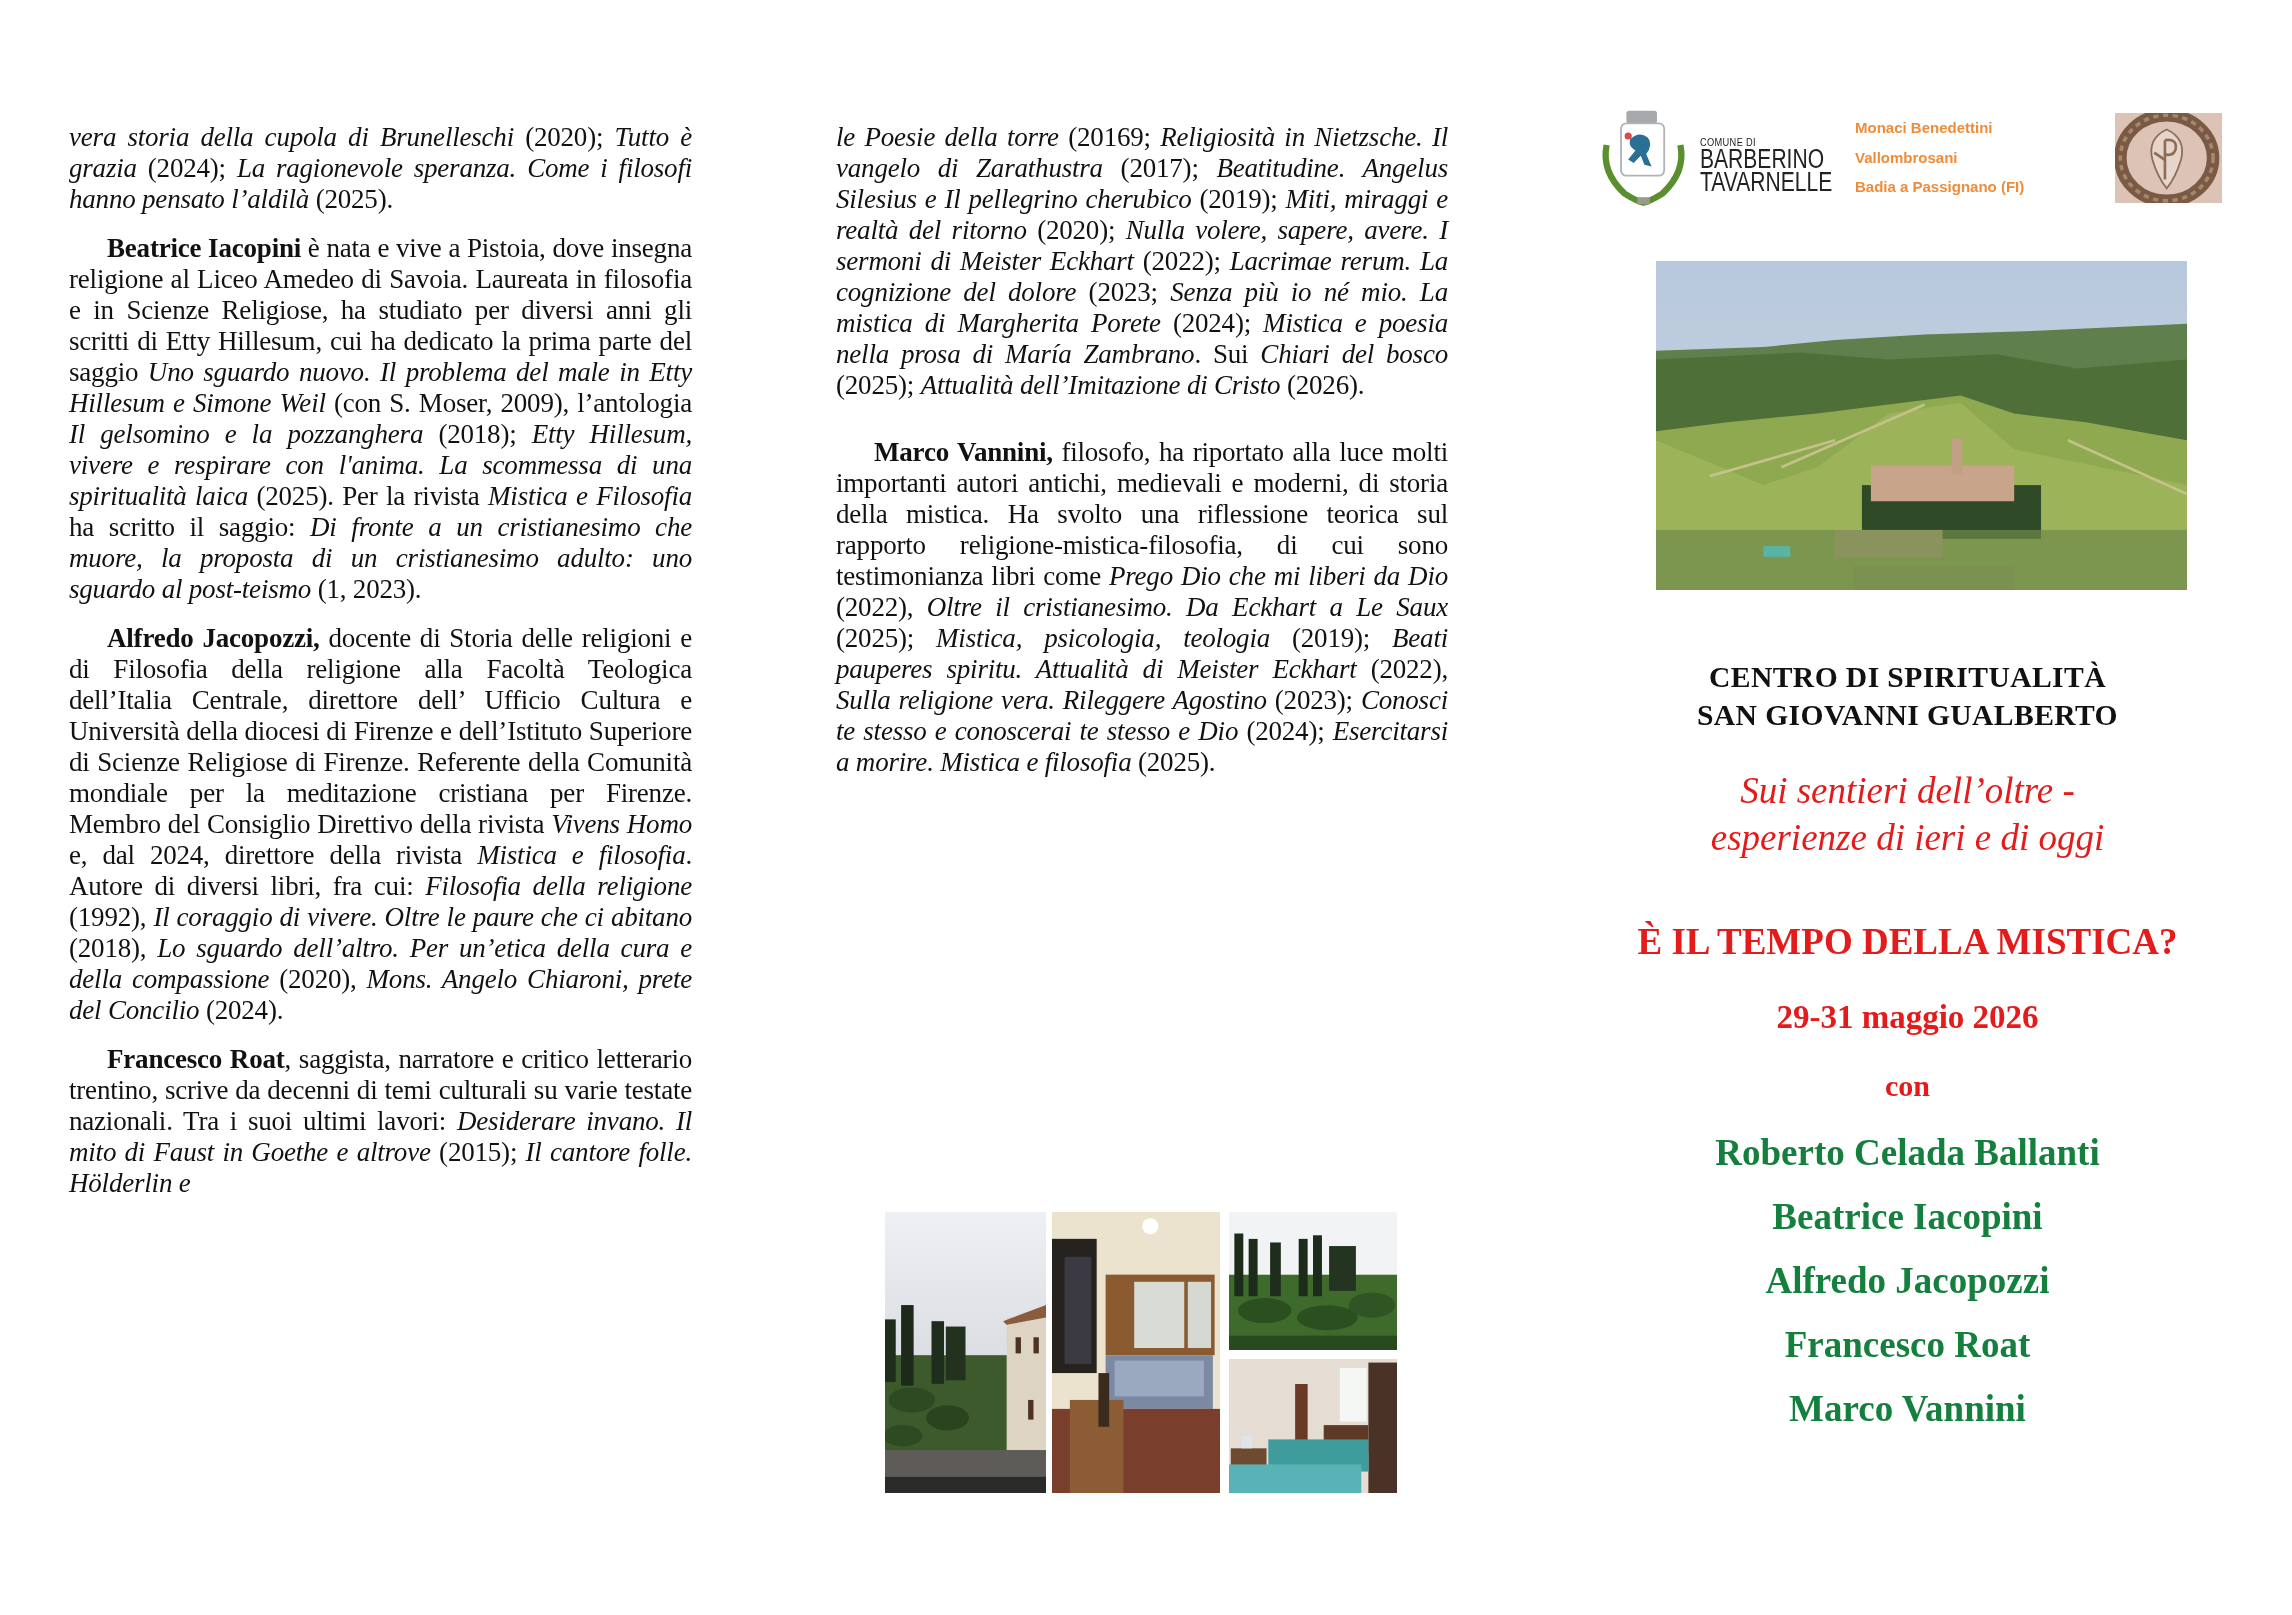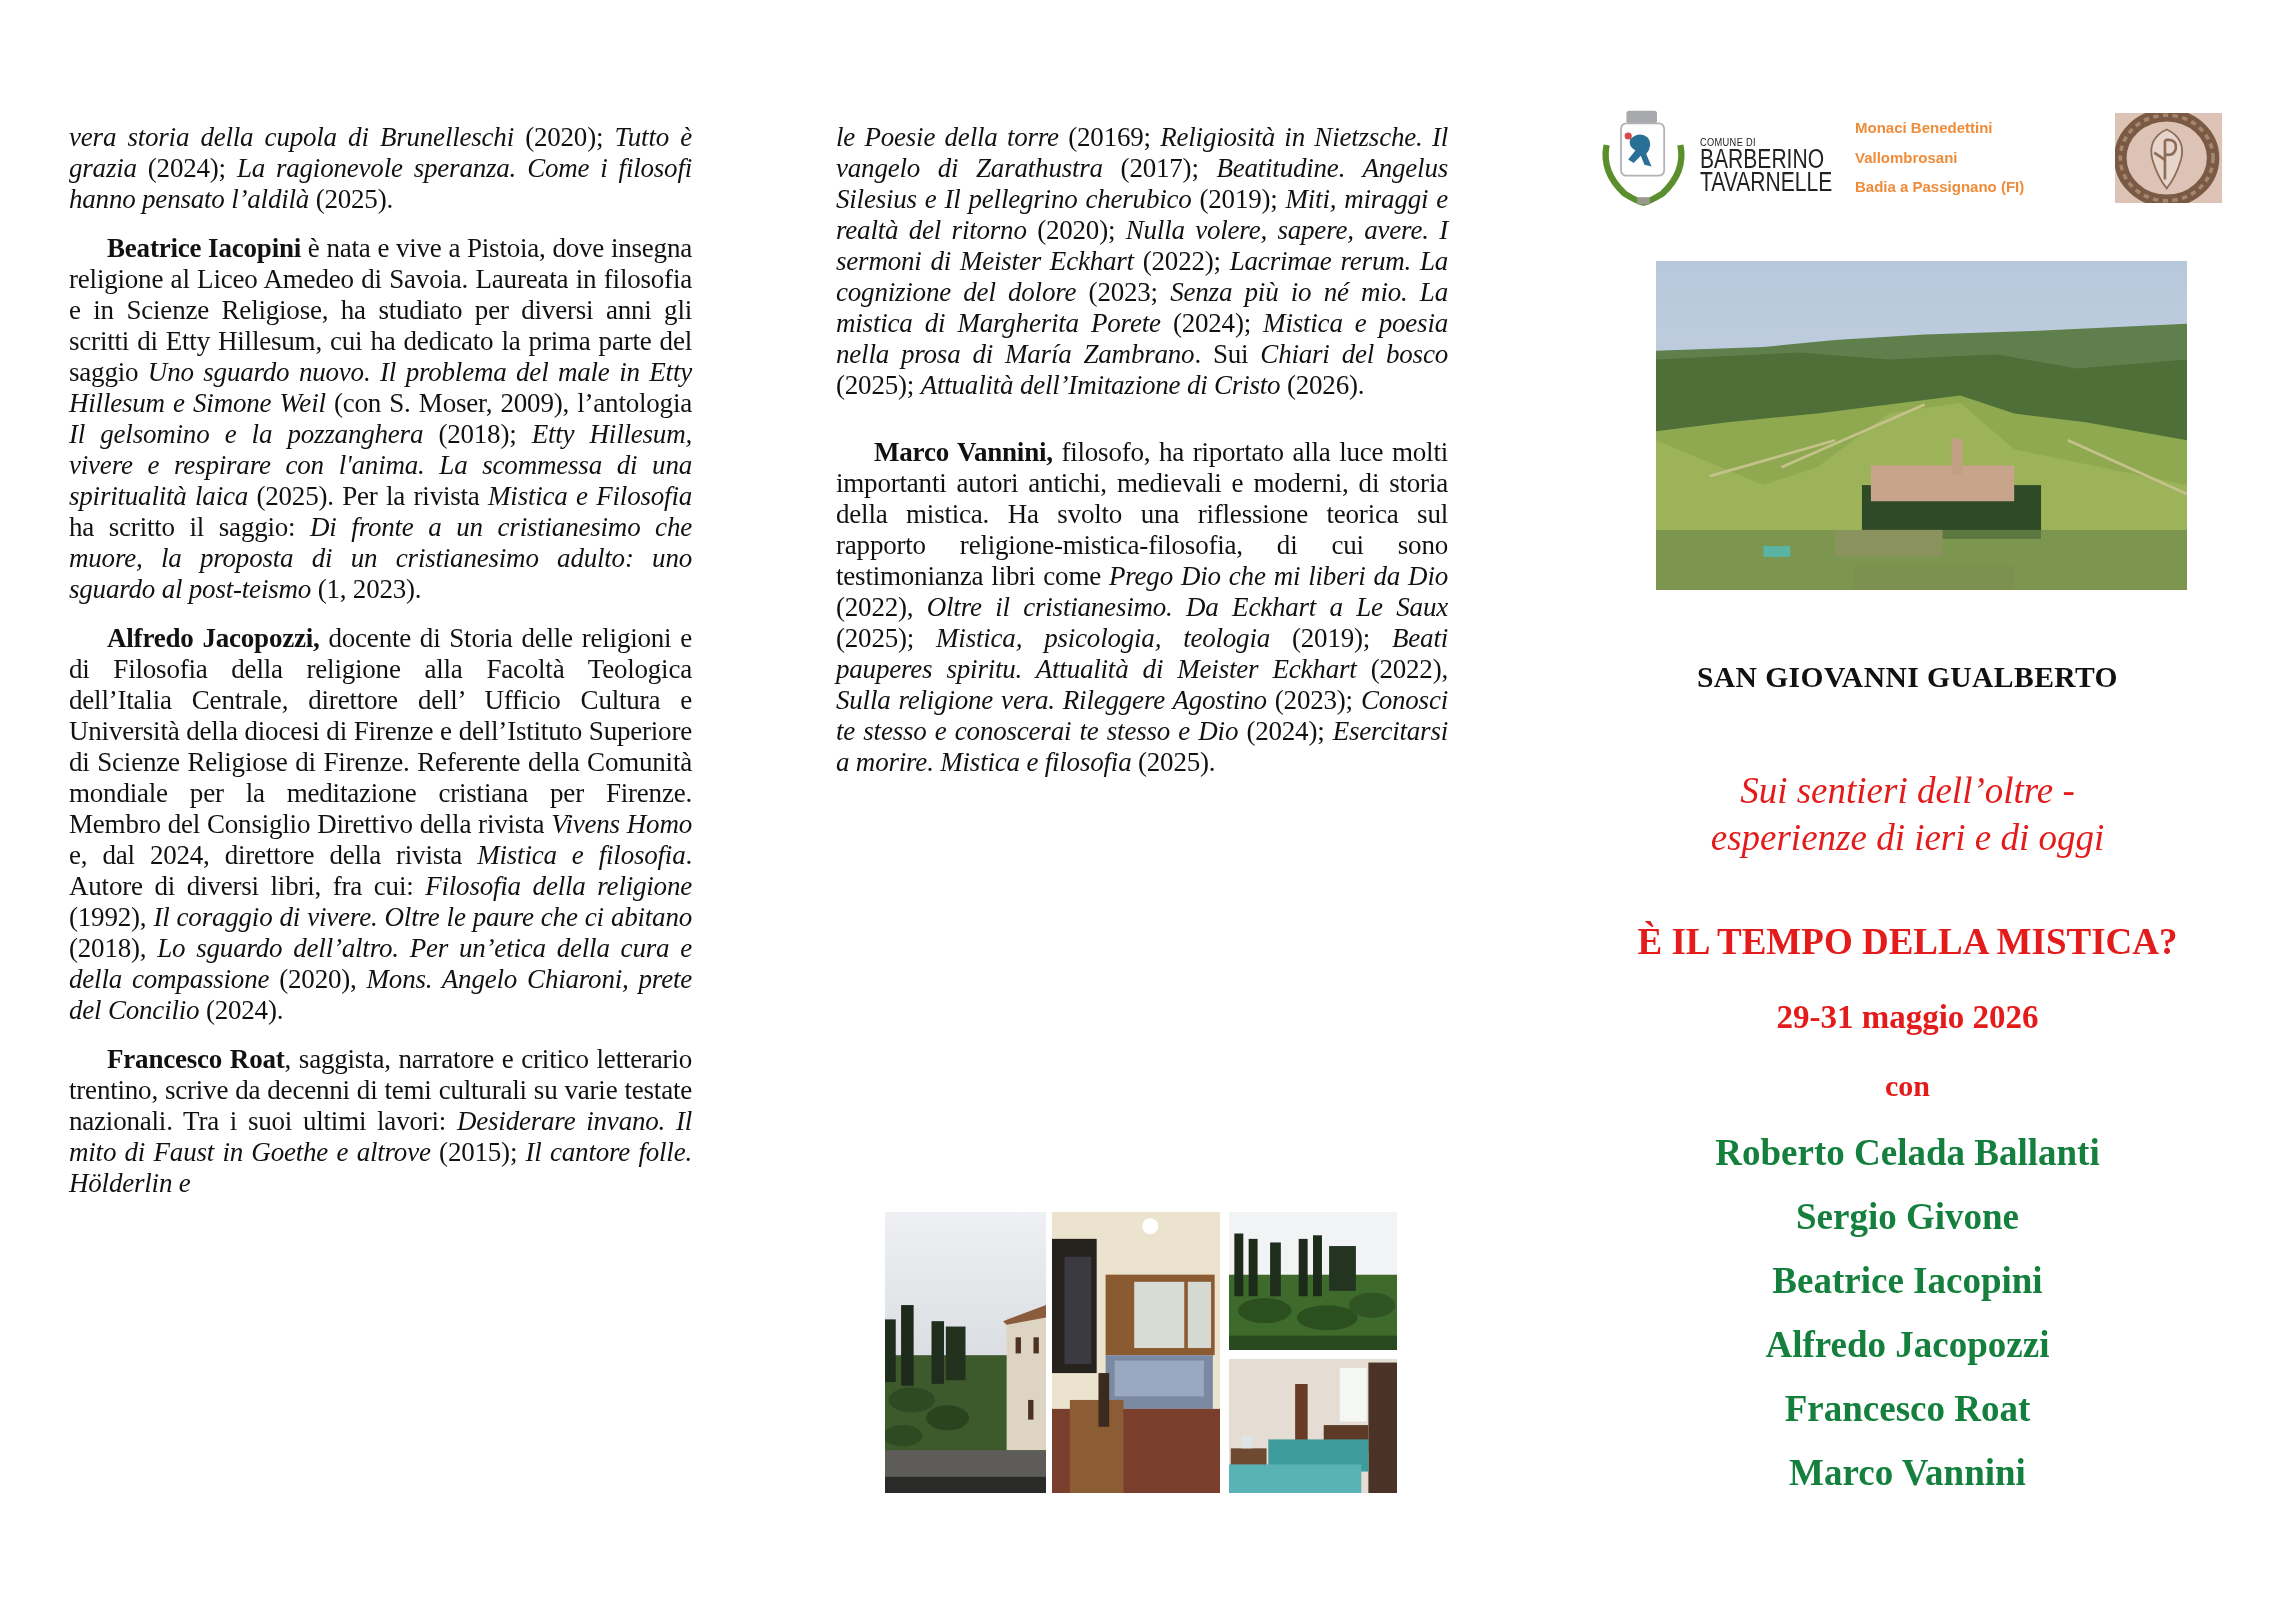--- a/index.html
+++ b/index.html
@@ -198,34 +198,34 @@
       <rect x="240" y="228" width="160" height="40" fill="#c8a48a"></rect>
       <rect x="330" y="198" width="12" height="40" fill="#c2a086"></rect>
       <rect x="200" y="300" width="120" height="30" fill="#c9a98c"></rect>
       <rect x="0" y="300" width="593" height="67" fill="#6f8a4a" opacity="0.7"></rect>
       <rect x="120" y="318" width="30" height="12" fill="#5ab4a4"></rect>
       <rect x="220" y="340" width="180" height="27" fill="#7c9150"></rect>
     </svg>
   </div>
 
   <div class="center-text centro">
+    <div>CENTRO DI SPIRITUALITÀ</div>
     <div>SAN GIOVANNI GUALBERTO</div>
   </div>
 
   <div class="center-text main-title">È IL TEMPO DELLA MISTICA?</div>
 
   <div class="center-text subtitle">
     <div>Sui sentieri dell’oltre -</div>
     <div>esperienze di ieri e di oggi</div>
   </div>
   <div class="center-text date">29-31 maggio 2026</div>
   <div class="center-text con">con</div>
 
   <div class="center-text speakers">
     <div>Roberto Celada Ballanti</div>
-    <div>Sergio Givone</div>
     <div>Beatrice Iacopini</div>
     <div>Alfredo Jacopozzi</div>
     <div>Francesco Roat</div>
     <div>Marco Vannini</div>
   </div>
 </div>
 
 
 </body></html>

